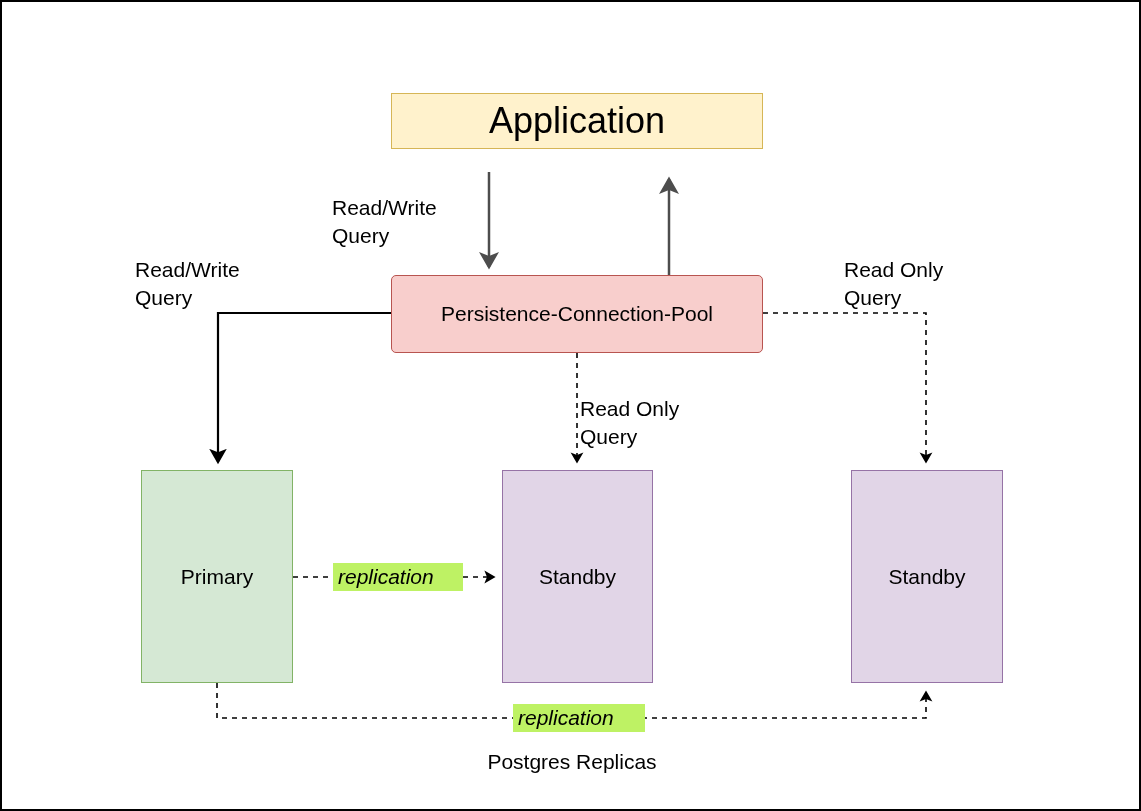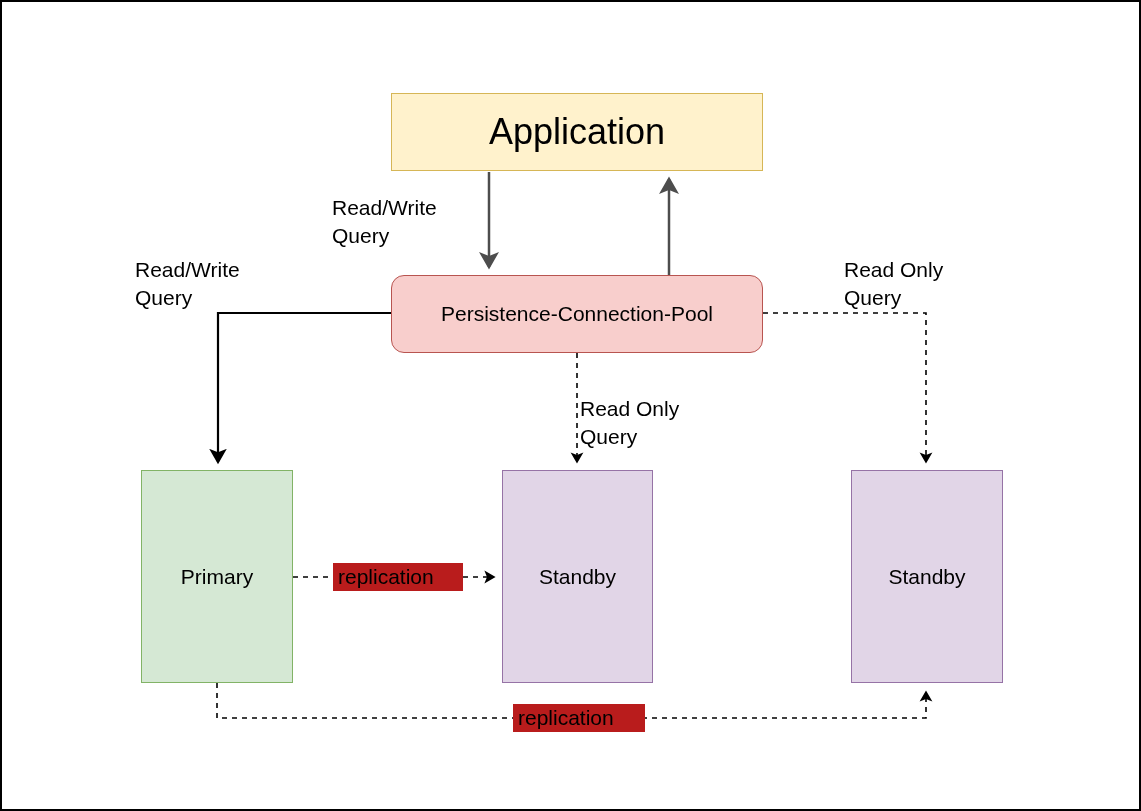--- a/index.html
+++ b/index.html
@@ -25,33 +25,33 @@
     align-items: center;
     justify-content: center;
     box-sizing: border-box;
     text-align: center;
     color: #000000;
   }
   #node-application {
     left: 389px;
     top: 91px;
     width: 372px;
-    height: 78px;
+    height: 56px;
     background: #fff2cc;
     border: 1px solid #d6b656;
     font-size: 36px;
   }
   #node-pool {
     left: 389px;
     top: 273px;
     width: 372px;
     height: 78px;
     background: #f8cecc;
     border: 1px solid #b85450;
-    border-radius: 13px;
+    border-radius: 5px;
     font-size: 21px;
   }
   #node-primary {
     left: 139px;
     top: 468px;
     width: 152px;
     height: 213px;
     background: #d5e8d4;
     border: 1px solid #82b366;
     font-size: 21px;
@@ -76,23 +76,24 @@
   }
   .edge-label {
     position: absolute;
     font-size: 21px;
     color: #000000;
     line-height: 1.32;
     text-align: left;
     white-space: pre-line;
   }
   .edge-label.inline {
-    background: #b91c1c;
+    background: #bef264;
     padding: 0 5px;
     white-space: nowrap;
+    font-style: italic;
   }
   #label-app-to-pool { left: 330px; top: 192px; width: 160px; }
   #label-pool-to-app { left: 663px; top: 183px; width: 154px; }
   #label-pool-to-primary { left: 133px; top: 254px; width: 160px; }
   #label-pool-to-standby-right { left: 842px; top: 254px; width: 160px; }
   #label-pool-to-standby-middle { left: 578px; top: 393px; width: 136px; }
   #label-replication-primary {
     left: 331px; top: 561px; width: 120px;
   }
   #label-replication-bottom {
@@ -166,14 +167,15 @@
   <div class="edge-label" id="label-pool-to-standby-right">Read Only
 Query</div>
 
   <div class="edge-label" id="label-pool-to-standby-middle">Read Only
 Query</div>
 
   <div class="edge-label inline" id="label-replication-primary">replication</div>
 
   <div class="edge-label inline" id="label-replication-bottom">replication</div>
 
+  <div id="caption-postgres">Postgres Replicas</div>
 
 </div>
 
 </body></html>

